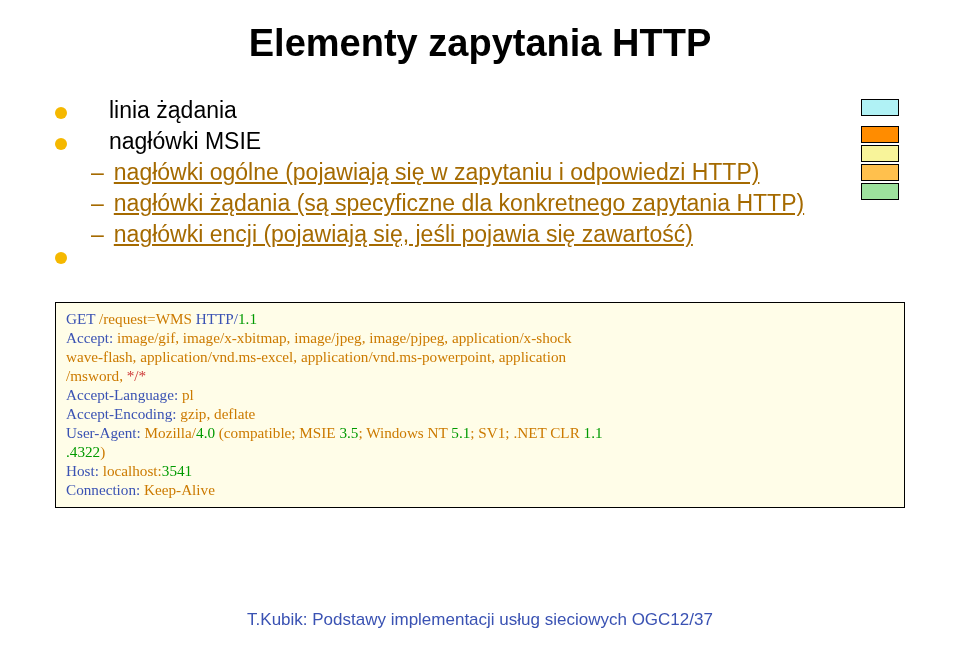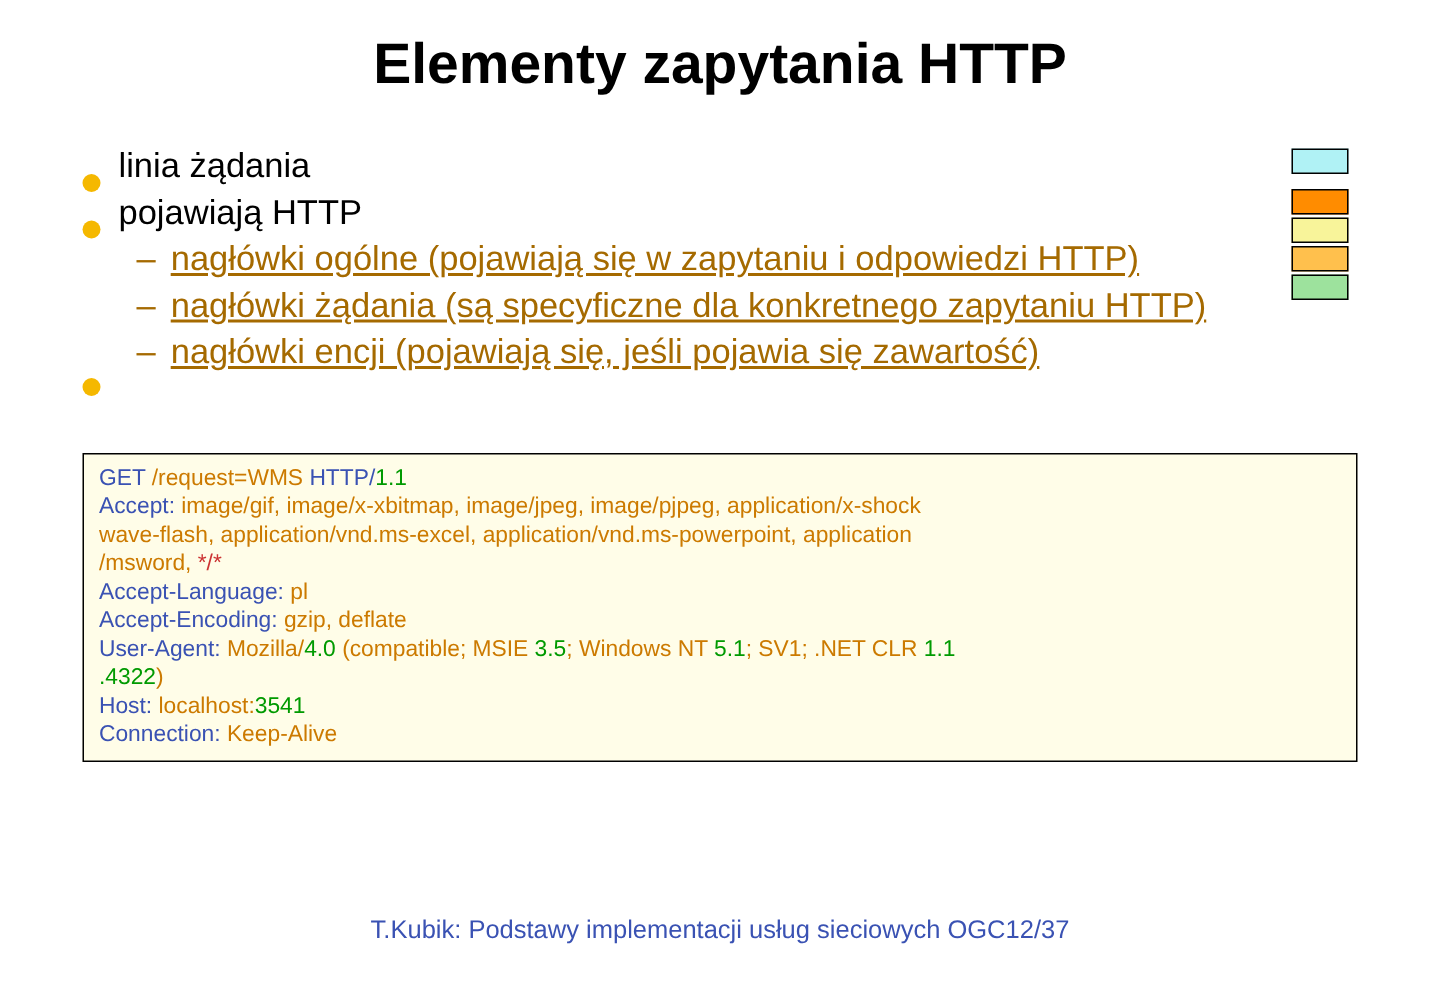--- a/index.html
+++ b/index.html
@@ -30,22 +30,23 @@
     justify-content: space-between;
     align-items: flex-start;
   }
   .bullets {
     flex: 1;
     font-size: 23px;
     line-height: 1.35;
   }
   .b1 {
     display: flex;
-    align-items: flex-end;
+    align-items: center;
     margin-bottom: 0;
+    gap: 30px;
   }
   .b1 .dot {
     width: 12px; height: 12px;
     border-radius: 50%;
     background: #f5b800;
     display: inline-block;
     margin-right: 12px;
     flex-shrink: 0;
     position: relative;
     top: 2px;
@@ -77,21 +78,21 @@
     width: 38px;
     height: 17px;
     border: 1px solid #000;
   }
 
   .code-box {
     margin-top: 40px;
     border: 1.5px solid #000;
     background: #fffde8;
     padding: 6px 10px 8px 10px;
-    font-family: Liberation Sans, sans-serif;
+    font-family: Liberation Serif, serif;
     font-size: 15.2px;
     line-height: 1.25;
     color: #3a52b3;
     word-break: break-word;
   }
   .code-box .ln { white-space: pre-wrap; }
   .kw  { color: #3a52b3; }
   .str { color: #cc7a00; }
   .num { color: #009a00; }
   .star{ color: #cc3333; }
@@ -117,30 +118,30 @@
   <div class="content-row">
     <div class="bullets">
 
       <div class="b1">
         <span class="dot"></span>
         <span class="txt">linia żądania</span>
       </div>
 
       <div class="b1">
         <span class="dot"></span>
-        <span class="txt">pojawiają HTTP</span>
+        <span class="txt">nagłówki MSIE</span>
       </div>
 
       <div class="b2">
         <span class="dash">–</span>
         <span class="txt">nagłówki ogólne (pojawiają się w zapytaniu i odpowiedzi HTTP)</span>
       </div>
       <div class="b2">
         <span class="dash">–</span>
-        <span class="txt">nagłówki żądania (są specyficzne dla konkretnego zapytaniu HTTP)</span>
+        <span class="txt">nagłówki żądania (są specyficzne dla konkretnego zapytania HTTP)</span>
       </div>
       <div class="b2">
         <span class="dash">–</span>
         <span class="txt">nagłówki encji (pojawiają się, jeśli pojawia się zawartość)</span>
       </div>
 
       <div class="b1">
         <span class="dot"></span>
       </div>
 

